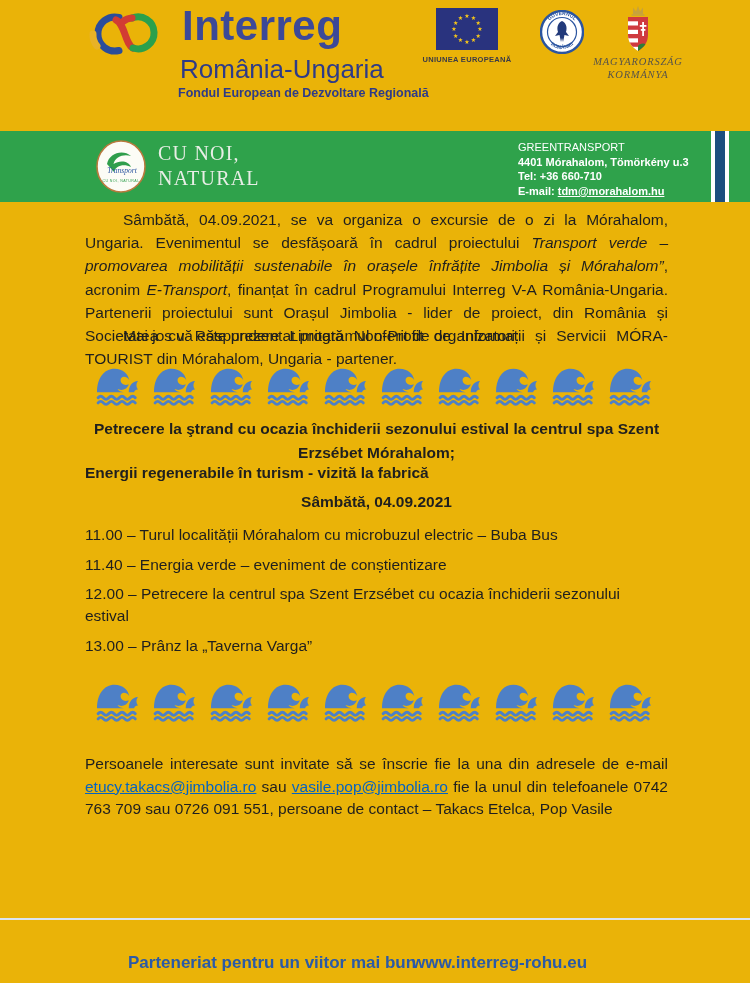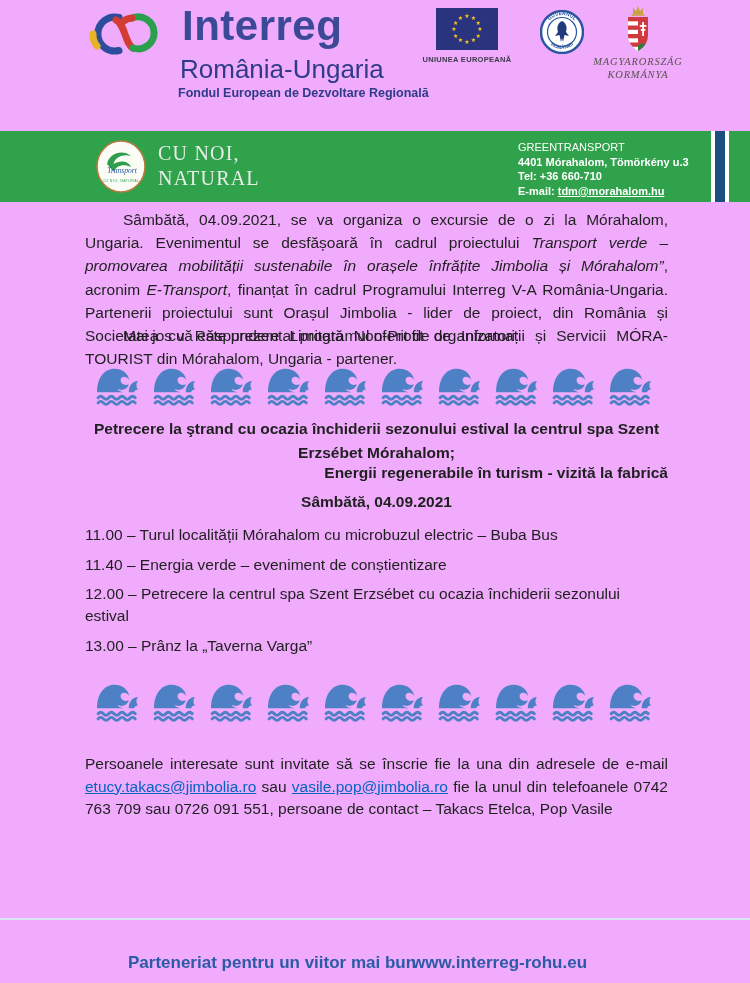--- a/index.html
+++ b/index.html
@@ -1,16 +1,16 @@
 <!DOCTYPE html>
 <html><head>
 <meta charset="utf-8">
 <style>
   html,body{margin:0;padding:0;background:#fff;}
-  .page{position:relative;width:750px;height:983px;background:#f0abfc;overflow:hidden;
+  .page{position:relative;width:750px;height:983px;background:#eab308;overflow:hidden;
         font-family:"Liberation Sans", sans-serif;color:#1f1f1f;}
 
   
   .interreg-mark{position:absolute;left:86px;top:6px;width:88px;height:56px;}
   .brand{position:absolute;left:182px;top:2px;font-size:42px;font-weight:bold;
          color:#3c4997;letter-spacing:.5px;}
   .program{position:absolute;left:180px;top:54px;font-size:26px;font-weight:500;color:#2e3b88;}
   .subtitle{position:absolute;left:178px;top:86px;font-size:12.5px;font-weight:bold;color:#2e3b88;}
   .eu-flag{position:absolute;left:436px;top:8px;width:62px;height:42px;}
   .eu-label{position:absolute;left:408px;top:55px;width:118px;text-align:center;
@@ -39,21 +39,21 @@
          line-height:23.2px;text-align:justify;}
   .para1 .indent{display:inline-block;width:38px;}
   .p2{position:absolute;left:85px;top:324px;width:583px;font-size:15.5px;line-height:23px;
       text-indent:38px;}
   .wave-row{position:absolute;left:95px;width:558px;display:flex;justify-content:space-between;}
   .wave-row1{top:363px;}
   .wave-row2{top:679px;}
   .wave{width:45px;height:44px;color:#4e80c6;}
   .h1{position:absolute;left:85px;top:417px;width:583px;text-align:center;
       font-size:15.5px;font-weight:bold;line-height:23.5px;}
-  .h2{position:absolute;left:85px;top:464px;width:583px;text-align:right;
+  .h2{position:absolute;left:85px;top:464px;width:583px;text-align:left;
       font-size:15.5px;font-weight:bold;}
   .h3{position:absolute;left:85px;top:493px;width:583px;text-align:center;
       font-size:15.5px;font-weight:bold;}
   .schedule{position:absolute;left:85px;top:524px;width:583px;font-size:15.5px;}
   .schedule .item{line-height:22px;margin-bottom:7.5px;}
   .contact{position:absolute;left:85px;top:753px;width:583px;font-size:15.5px;
            line-height:22.5px;text-align:justify;}
   .contact a{color:#0563c1;text-decoration:underline;}
   .disclaimer{position:absolute;left:85px;top:845px;width:583px;text-align:center;
            font-size:13px;color:#3d3d3d;}

